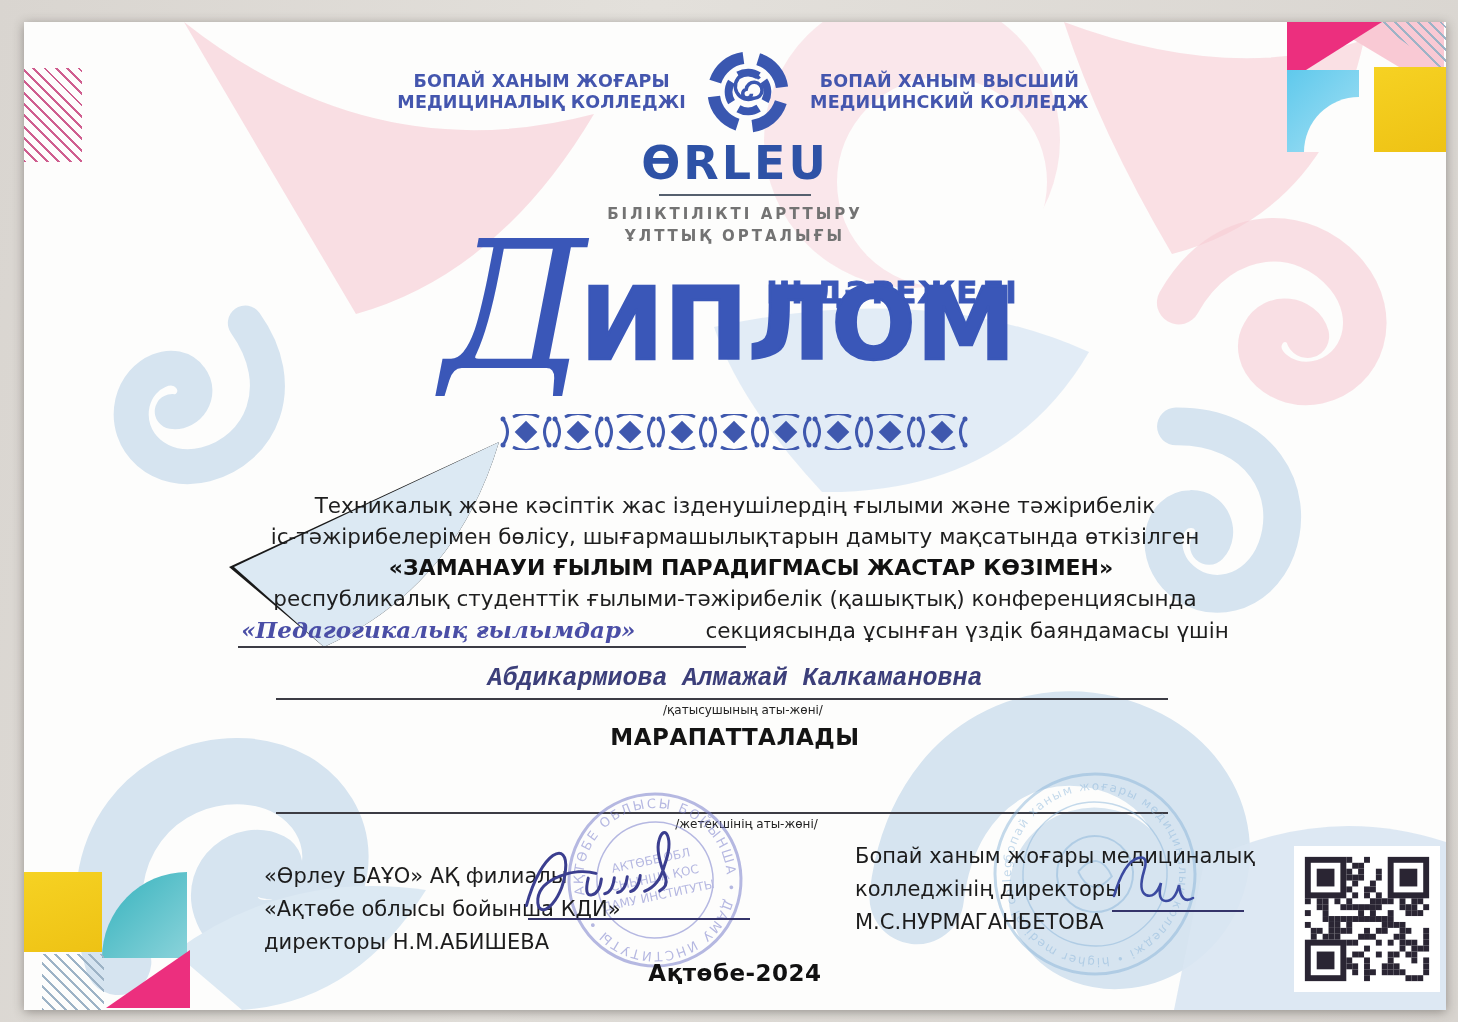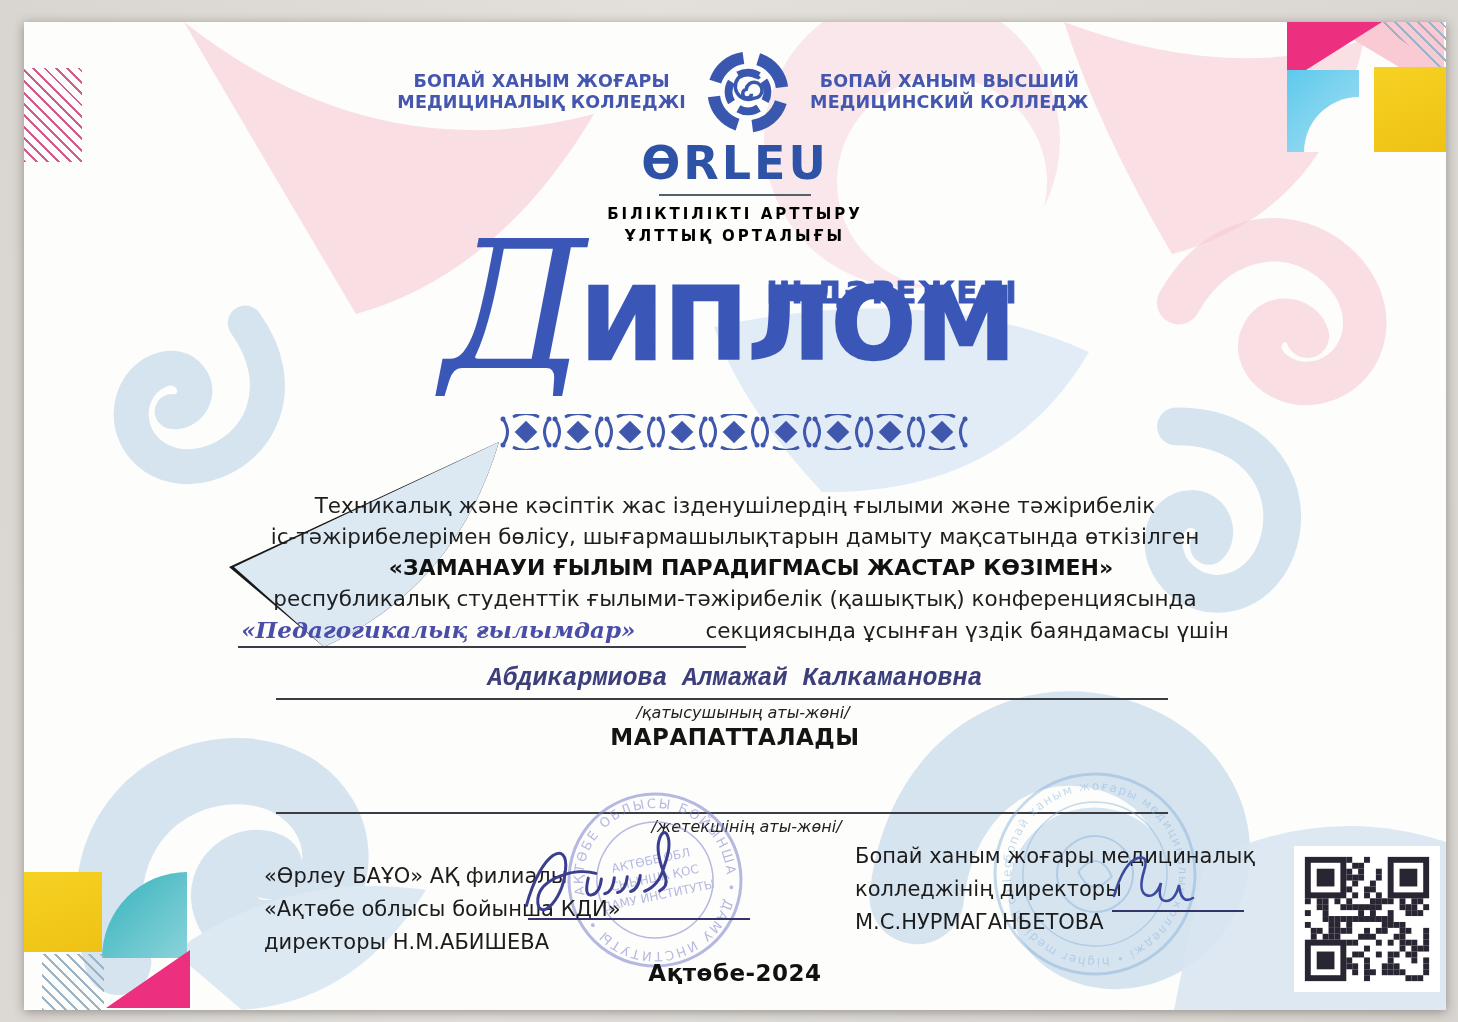--- a/index.html
+++ b/index.html
@@ -22,38 +22,38 @@
   .tri-pink{background:#f9c9d4;}
   .sq-cyan{background:linear-gradient(135deg,#5fc9ec,#a5e0f4);}
   .sq-yellow{background:linear-gradient(160deg,#f6d223,#eec214);}
   .quarter-teal{background:linear-gradient(135deg,#35b2bd,#8ad3da);border-top-left-radius:100% 100%;}
   
   .hdr{position:absolute;top:26px;left:16px;right:0;display:flex;justify-content:center;align-items:center;gap:18px;}
   .hdr .col{font-weight:bold;color:#4456ae;font-size:17.5px;line-height:1.2;text-align:center;letter-spacing:.2px;}
   .orleu{position:absolute;top:114px;left:0;right:0;text-align:center;}
   .orleu .logo{font-size:46px;font-weight:bold;color:#2e52a6;letter-spacing:3px;}
   .orleu .rule{width:152px;height:2px;background:#55606e;margin:4px auto 8px;}
-  .orleu .sub{font-size:15px;font-weight:bold;color:#000000;letter-spacing:3px;line-height:1.45;}
+  .orleu .sub{font-size:15px;font-weight:bold;color:#737373;letter-spacing:3px;line-height:1.45;}
   
   .degree{position:absolute;top:252px;left:50%;transform:translateX(calc(-50% + 157px));
     font-size:31px;font-weight:bold;color:#3a57b8;letter-spacing:1px;-webkit-text-stroke:.8px #3a57b8;}
   .diploma{position:absolute;top:212px;left:0;right:0;display:flex;justify-content:center;align-items:flex-end;transform:translateX(-6px);}
   .diploma .initial{font-family:"DejaVu Serif",serif;font-style:italic;font-size:178px;line-height:.82;
     color:#3a57b8;margin-right:-6px;}
   .diploma .rest{font-size:99px;font-weight:bold;color:#3a57b8;letter-spacing:1px;line-height:1;
     -webkit-text-stroke:2.5px #3a57b8;padding-bottom:6px;}
   .band{position:absolute;top:392px;left:50%;transform:translateX(-50%);}
   
   .para{position:absolute;top:468px;left:0;right:0;text-align:center;font-size:21.5px;color:#1e1e1e;line-height:31px;}
   .para .evt{font-weight:bold;font-size:22px;color:#111;padding-left:32px;}
   .section-name{font-family:"DejaVu Serif",serif;font-style:italic;font-weight:bold;font-size:23px;color:#4a4ea6;margin-right:70px;}
   .uline{position:absolute;border-top:2px solid #3c3c44;}
   .name{position:absolute;left:0;right:0;text-align:center;font-family:Liberation Mono, monospace;
     font-style:italic;font-weight:bold;font-size:25px;color:#3c3f7a;}
-  .caption{position:absolute;left:16px;right:0;text-align:center;font-style:italic;font-size:16px;color:#222;}
+  .caption{position:absolute;left:16px;right:0;text-align:center;font-size:12px;color:#222;}
   .award{position:absolute;top:702px;left:0;right:0;text-align:center;font-size:23px;font-weight:bold;color:#141414;letter-spacing:.5px;}
   
   .sig{position:absolute;font-size:21px;line-height:33px;color:#1c1c1c;}
   .stamp{position:absolute;pointer-events:none;}
   .signature{position:absolute;pointer-events:none;}
   .qr{position:absolute;left:1272px;top:826px;width:142px;height:142px;background:#fff;padding:0;box-shadow:0 0 0 2px #fff;}
   .footer{position:absolute;top:938px;left:0;right:0;text-align:center;font-size:23px;font-weight:bold;color:#111;letter-spacing:.5px;}
 </style>
 </head>
 <body>

